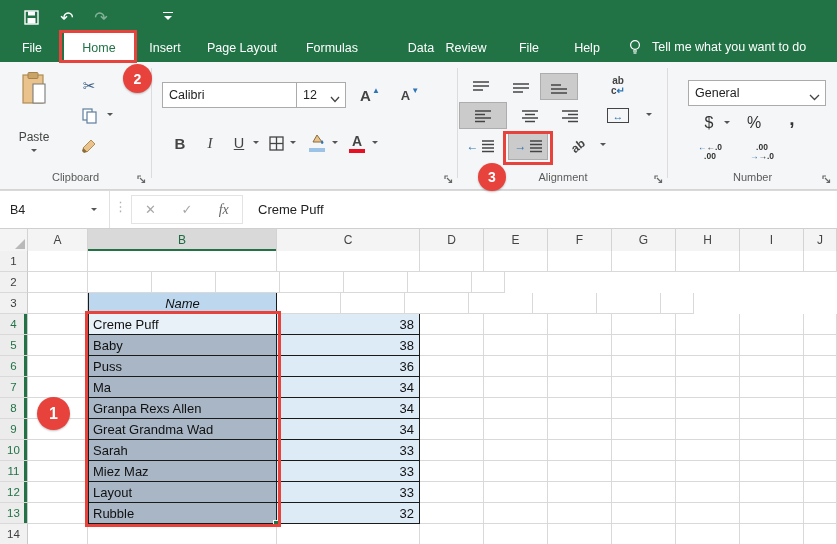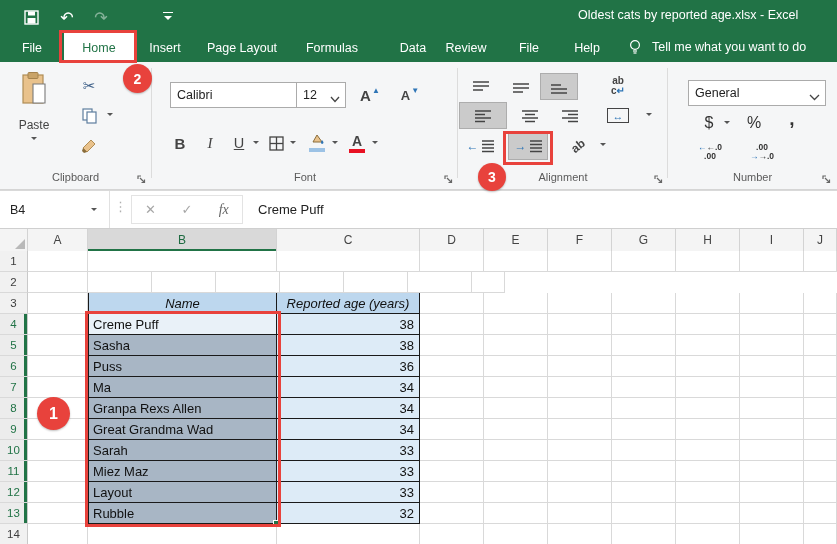--- a/index.html
+++ b/index.html
@@ -82,54 +82,53 @@
   <span class="qatbtn" style="left:20px">
     <svg width="15" height="15" viewBox="0 0 15 15">
         <rect x="1" y="1" width="13" height="13" fill="none" stroke="#fff" stroke-width="1.4"></rect>
         <rect x="4" y="1.5" width="7" height="4" fill="#fff"></rect>
         <rect x="3.5" y="8" width="8" height="5.5" fill="#fff"></rect>
       </svg>
   </span>
   <span class="qatbtn" style="left:56px">↶</span>
   <span class="qatbtn dim" style="left:90px">↷</span>
   <span class="qat-chevron"></span>
-  <span id="titletext">Oldest cats by reported age.xlsx  -  Excel</span>
 </div>
 
 <div id="tabrow">
   <span id="bulb">
     <svg width="14" height="17" viewBox="0 0 14 17">
         <circle cx="7" cy="6" r="4.4" fill="none" stroke="#fff" stroke-width="1.2"></circle>
         <line x1="5" y1="12" x2="9" y2="12" stroke="#fff" stroke-width="1.2"></line>
         <line x1="5.5" y1="14" x2="8.5" y2="14" stroke="#fff" stroke-width="1.2"></line>
       </svg>
   </span>
   <span id="tellme">Tell me what you want to do</span>
 <span class="tab" style="left: 12px; width: 40px;">File</span>
     <span class="tab active" style="left: 64px; width: 70px;">Home</span>
     <span class="tab" style="left: 138px; width: 54px;">Insert</span>
     <span class="tab" style="left: 198px; width: 88px;">Page Layout</span>
     <span class="tab" style="left: 296px; width: 72px;">Formulas</span>
-    <span class="tab" style="left: 388px; width: 50px;">Data</span>
+    <span class="tab" style="left: 396px; width: 50px;">Data</span>
     <span class="tab" style="left: 436px; width: 60px;">Review</span>
     <span class="tab" style="left: 504px; width: 50px;">File</span>
     <span class="tab" style="left: 562px; width: 50px;">Help</span>
   </div>
 
 <div id="ribbon">
 
   <div class="rbtn" style="left:8px;top:6px;width:52px;height:94px;flex-direction:column;justify-content:flex-start">
     <span style="margin-top:4px">
       <svg width="28" height="34" viewBox="0 0 28 34">
           <rect x="3" y="3" width="20" height="28" fill="#E9C28C" stroke="#B08D55" stroke-width="1.2"></rect>
           <rect x="8" y="0.5" width="10" height="6" rx="1" fill="#C9A368" stroke="#A5834E" stroke-width="1"></rect>
           <path d="M13 12 h12 v19 h-12 z" fill="#fff" stroke="#7A7A7A" stroke-width="1.1"></path>
         </svg>
     </span>
-    <span style="font-size:12px;color:#444;margin-top:8px">Paste</span>
+    <span style="font-size:12px;color:#444;margin-top:20px">Paste</span>
     <span class="ddv" style="position:static;margin-top:5px"></span>
   </div>
   <div class="rbtn" style="left:74px;top:12px;width:30px;height:24px;font-size:15px;color:#44658C">✂</div>
   <div class="rbtn" style="left:74px;top:42px;width:30px;height:24px">
     <svg width="15" height="16" viewBox="0 0 15 16">
         <rect x="1" y="1" width="9" height="11" fill="#fff" stroke="#5E7E9E" stroke-width="1.2"></rect>
         <rect x="5" y="4" width="9" height="11" fill="#fff" stroke="#5E7E9E" stroke-width="1.2"></rect>
       </svg>
   </div>
   <span class="ddv" style="left:107px;top:51px"></span>
@@ -141,21 +140,21 @@
   </div>
   <div class="glabel" style="left:0;width:151px">Clipboard</div>
   <span class="launcher" style="left:137px;top:108px">
     <svg width="9" height="9" viewBox="0 0 9 9">
         <path d="M1 4 V1 H4" fill="none" stroke="#666" stroke-width="1.2"></path>
         <path d="M3 3 L7.5 7.5 M7.5 4.5 V7.5 H4.5" fill="none" stroke="#666" stroke-width="1.2"></path>
       </svg>
   </span>
   <div class="gsep" style="left:151px"></div>
 
-  <div class="combo" style="left:170px;top:20px;width:150px;height:26px">
+  <div class="combo" style="left:162px;top:20px;width:150px;height:26px">
     <span>Calibri</span>
     <span class="chev"><svg width="10" height="7">
           <polyline points="1,1 5,5.5 9,1" fill="none" stroke="#444" stroke-width="1.3"></polyline>
         </svg></span>
   </div>
   <div class="combo" style="left:296px;top:20px;width:50px;height:26px">
     <span>12</span>
     <span class="chev"><svg width="10" height="7">
           <polyline points="1,1 5,5.5 9,1" fill="none" stroke="#444" stroke-width="1.3"></polyline>
         </svg></span>
@@ -186,21 +185,20 @@
         <path d="M14 6 q3 3 0 4 q-2-1 0-4" fill="#2E75B6"></path>
       </svg>
     <span style="width:16px;height:4px;background:#9CC2E5;margin-top:1px"></span>
   </div>
   <span class="ddv" style="left:332px;top:79px"></span>
   <div class="rbtn" style="left:344px;top:68px;width:26px;height:26px;flex-direction:column;font-weight:bold;font-size:14px">
     <span style="line-height:14px">A</span>
     <span style="width:16px;height:4px;background:#E81123;margin-top:1px"></span>
   </div>
   <span class="ddv" style="left:372px;top:79px"></span>
-  <div class="glabel" style="left:152px;width:306px">Font</div>
   <span class="launcher" style="left:444px;top:108px">
     <svg width="9" height="9" viewBox="0 0 9 9">
         <path d="M1 4 V1 H4" fill="none" stroke="#666" stroke-width="1.2"></path>
         <path d="M3 3 L7.5 7.5 M7.5 4.5 V7.5 H4.5" fill="none" stroke="#666" stroke-width="1.2"></path>
       </svg>
   </span>
   <div class="gsep" style="left:457px"></div>
 
   <div class="rbtn" style="left:462px;top:11px;width:38px;height:27px">
     <svg width="18" height="14">
@@ -364,21 +362,20 @@
       <div class="cell" style="width: 64px;"></div>
       <div class="cell" style="width: 64px;"></div>
       <div class="cell" style="width: 64px;"></div>
       <div class="cell" style="width: 64px;"></div>
       <div class="cell" style="width: 33px;"></div>
     </div>
     <div class="grow">
       <div class="rowhead">3</div>
       <div class="cell" style="width: 60px;"></div>
       <div class="cell t-head t-bl" style="width: 189px;">Name</div>
-      <div class="cell t-head" style="width: 143px;">Reported age (years)</div>
       <div class="cell" style="width: 64px;"></div>
       <div class="cell" style="width: 64px;"></div>
       <div class="cell" style="width: 64px;"></div>
       <div class="cell" style="width: 64px;"></div>
       <div class="cell" style="width: 64px;"></div>
       <div class="cell" style="width: 64px;"></div>
       <div class="cell" style="width: 33px;"></div>
     </div>
     <div class="grow">
       <div class="rowhead rowsel">4</div>
@@ -389,21 +386,21 @@
       <div class="cell" style="width: 64px;"></div>
       <div class="cell" style="width: 64px;"></div>
       <div class="cell" style="width: 64px;"></div>
       <div class="cell" style="width: 64px;"></div>
       <div class="cell" style="width: 64px;"></div>
       <div class="cell" style="width: 33px;"></div>
     </div>
     <div class="grow">
       <div class="rowhead rowsel">5</div>
       <div class="cell" style="width: 60px;"></div>
-      <div class="cell b-sel t-bl" style="width: 189px;">Sasha</div>
+      <div class="cell b-sel t-bl" style="width: 189px;">Baby</div>
       <div class="cell c-data" style="width: 143px;">38</div>
       <div class="cell" style="width: 64px;"></div>
       <div class="cell" style="width: 64px;"></div>
       <div class="cell" style="width: 64px;"></div>
       <div class="cell" style="width: 64px;"></div>
       <div class="cell" style="width: 64px;"></div>
       <div class="cell" style="width: 64px;"></div>
       <div class="cell" style="width: 33px;"></div>
     </div>
     <div class="grow">

